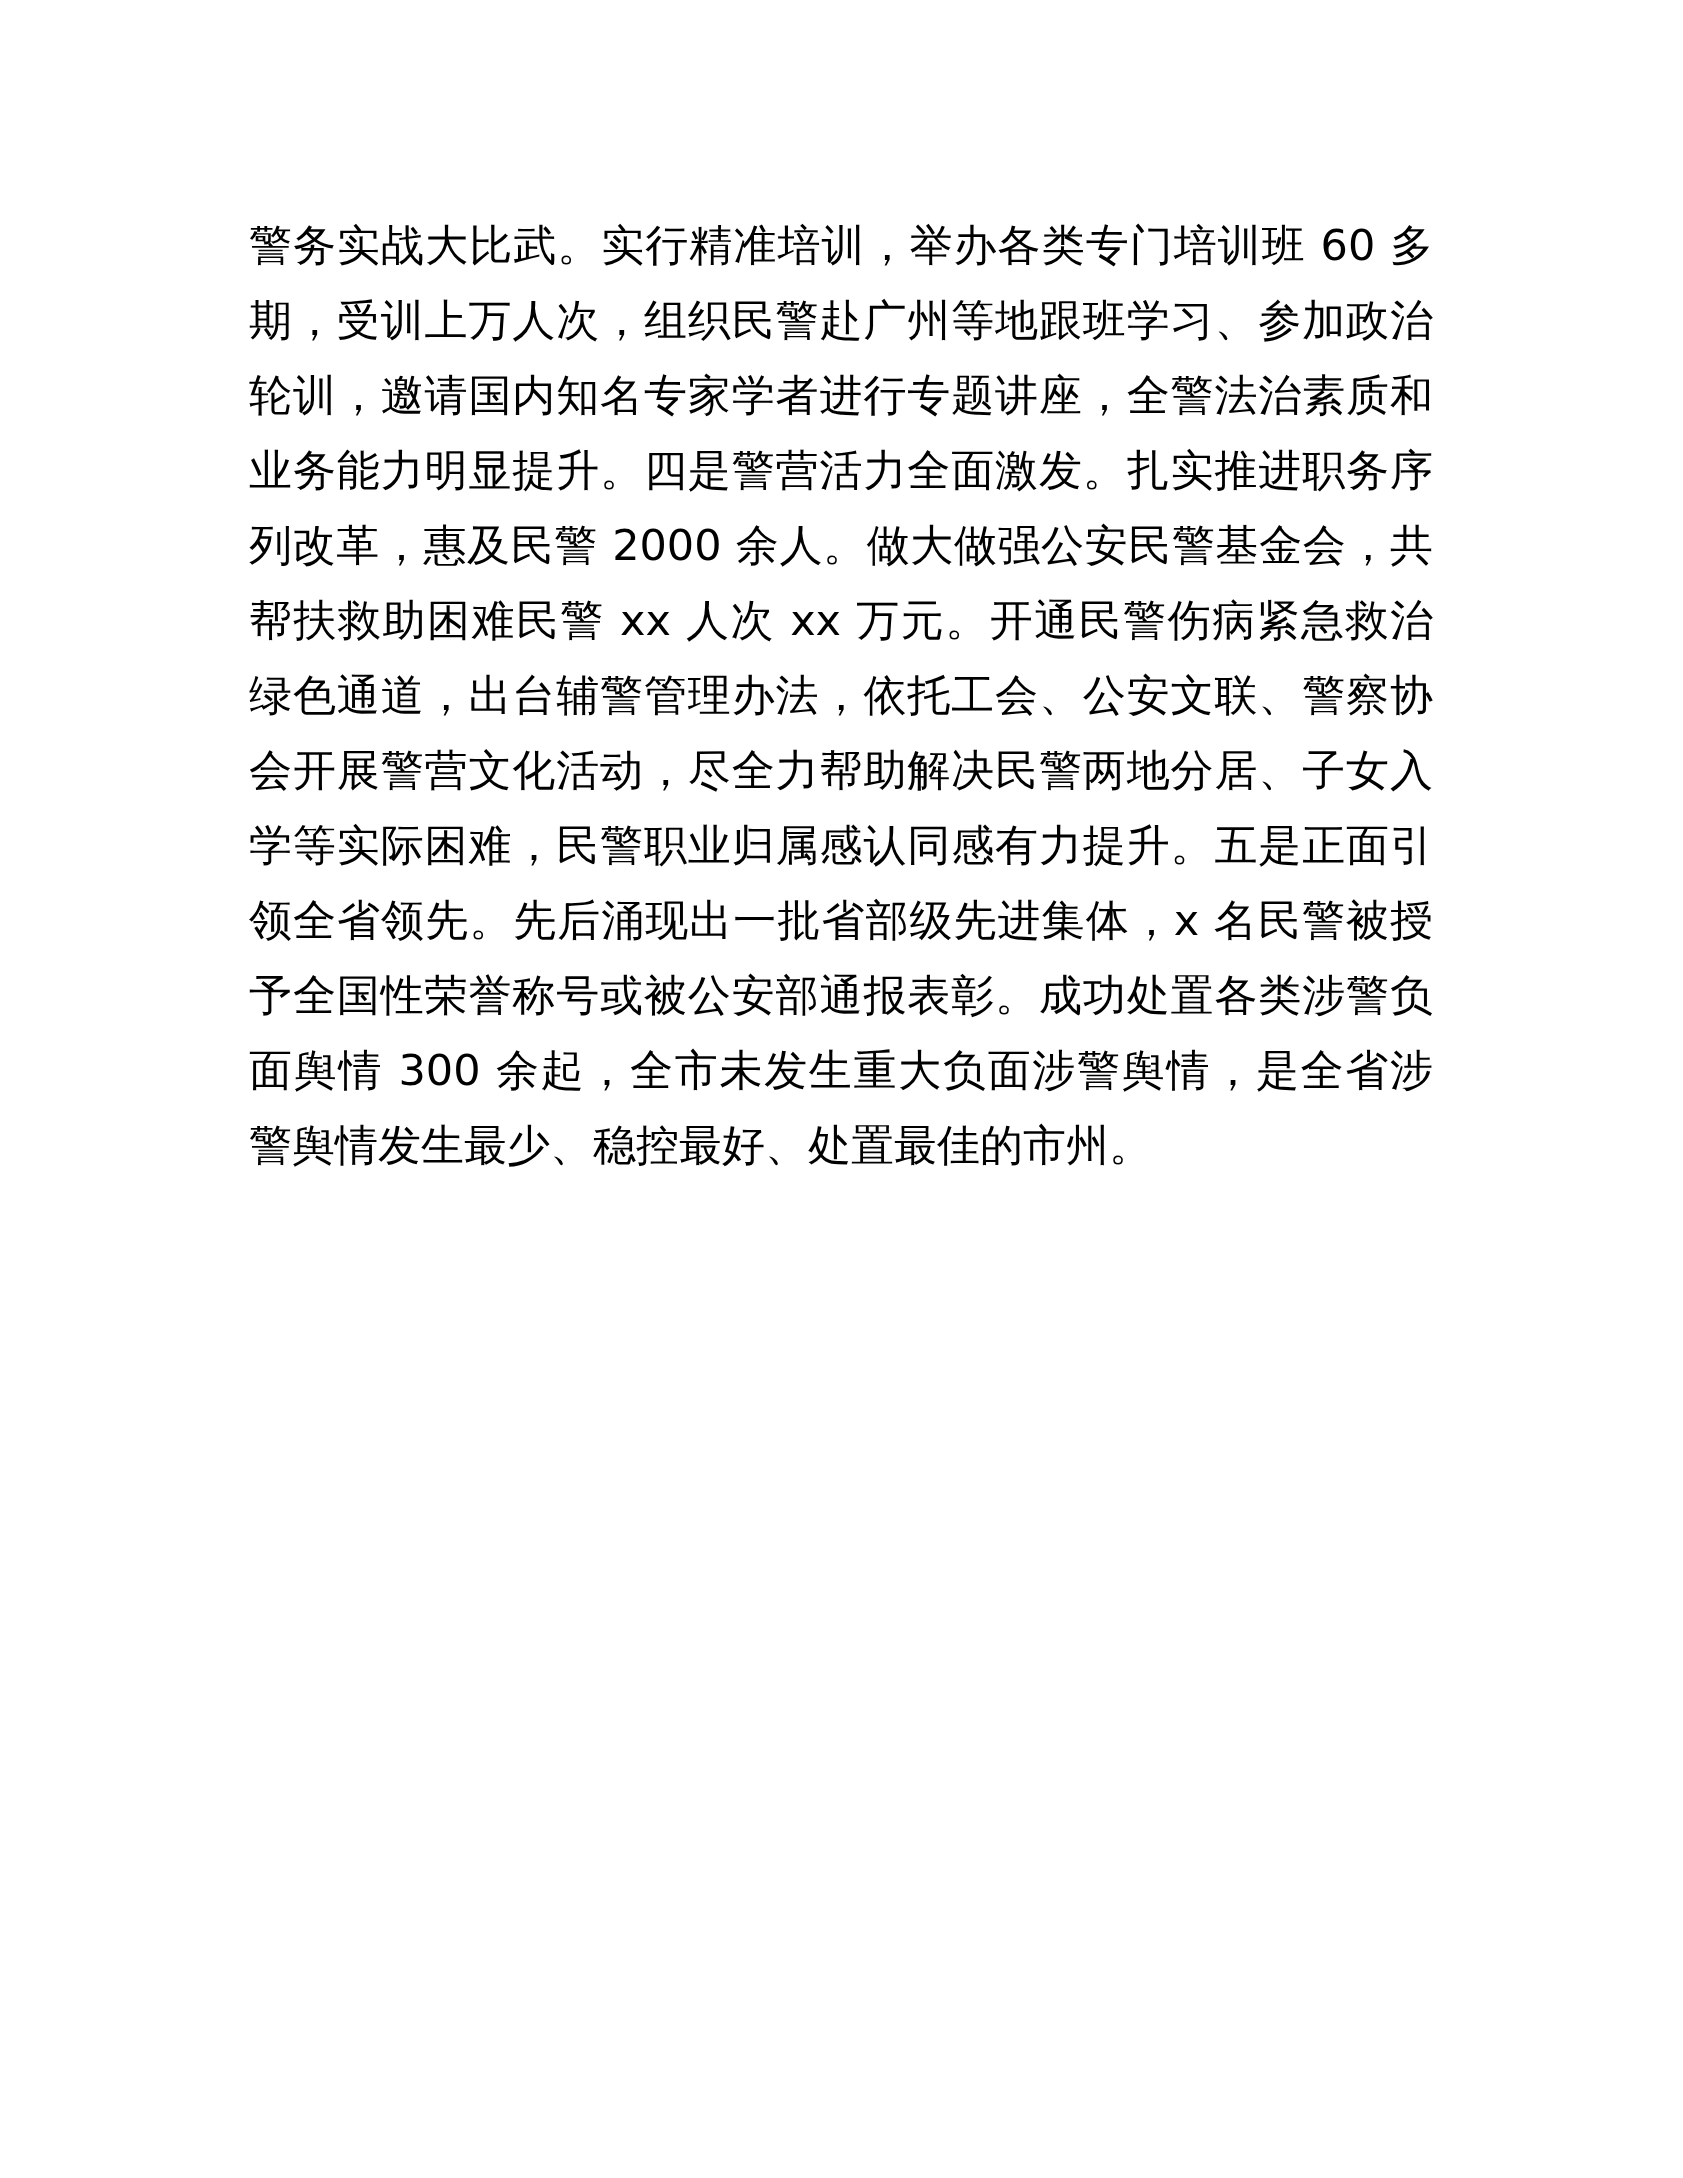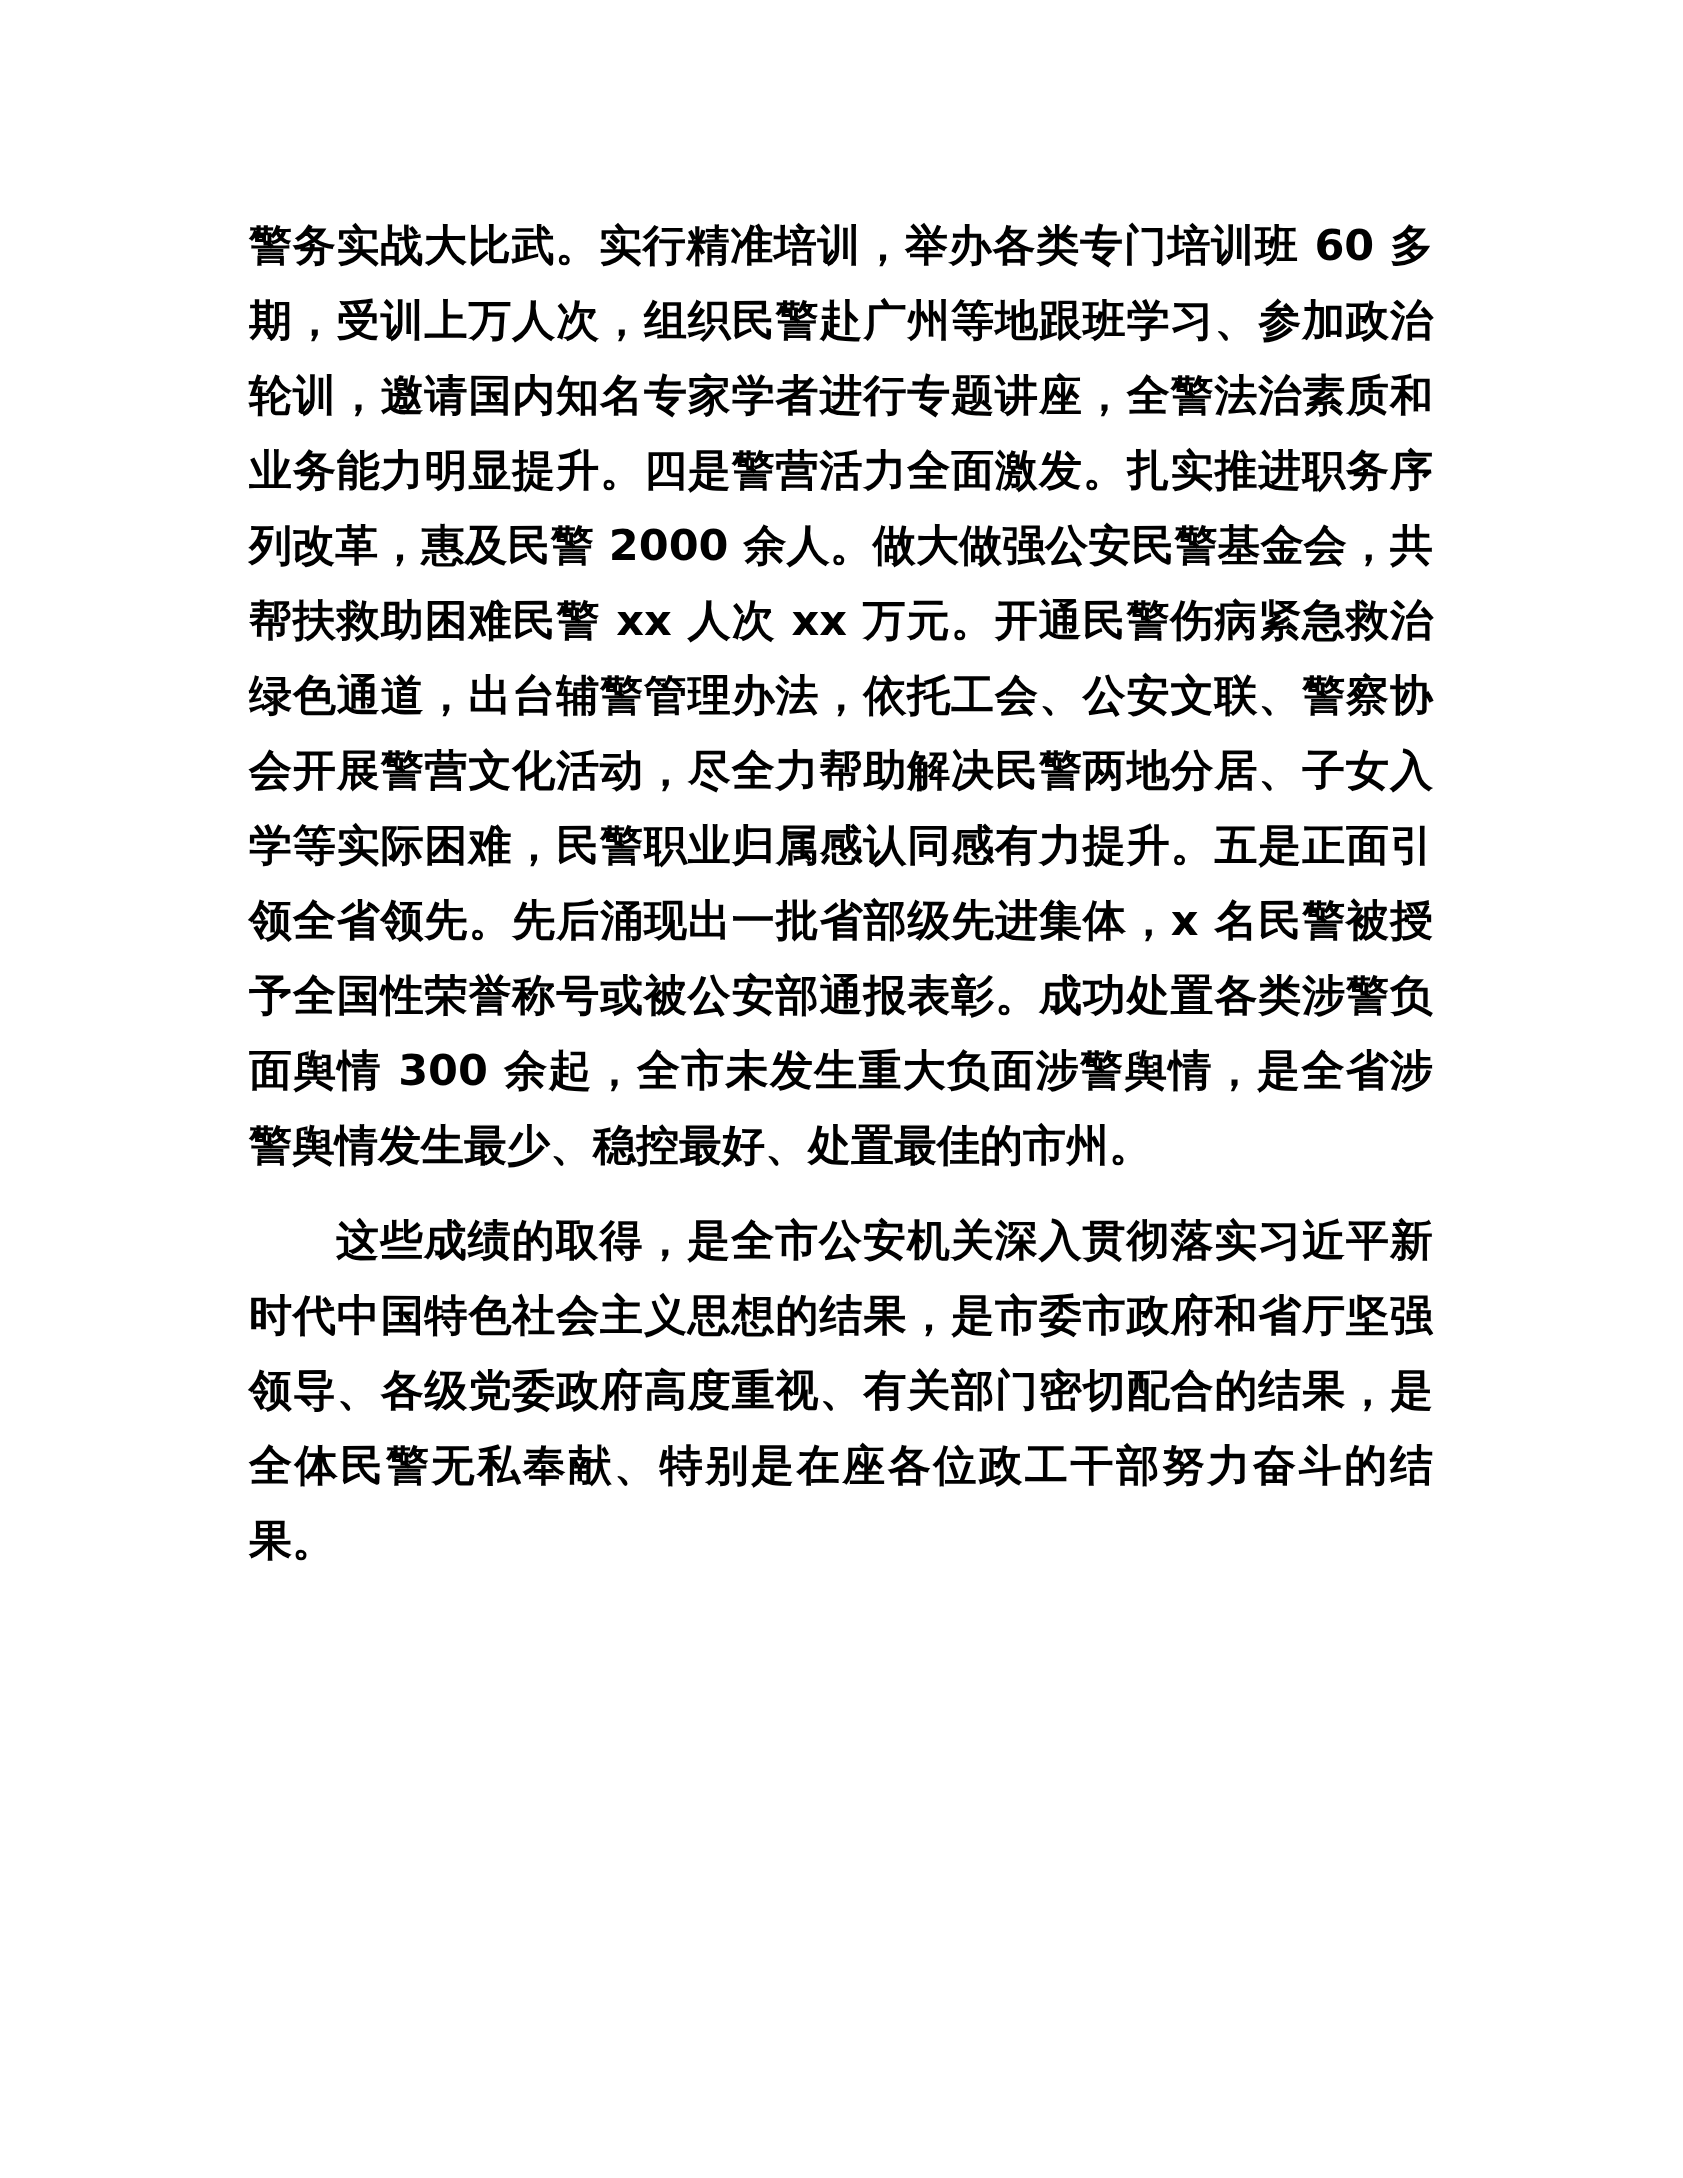--- a/index.html
+++ b/index.html
@@ -8,25 +8,23 @@
     position: absolute;
     left: 249px;
     top: 208px;
     width: 1184px;
     font-family: "DejaVu Sans", sans-serif;
     font-size: 43px;
     line-height: 75px;
     color: #000000;
     text-align: justify;
     text-justify: inter-character;
-    font-weight: bold;
   }
   .para { margin: 0 0 20px 0; }
   .para.indent { text-indent: 87px; }
 </style>
 </head>
 <body>
 
 <div class="page">
   <p class="para">警务实战大比武。实行精准培训，举办各类专门培训班 60 多期，受训上万人次，组织民警赴广州等地跟班学习、参加政治轮训，邀请国内知名专家学者进行专题讲座，全警法治素质和业务能力明显提升。四是警营活力全面激发。扎实推进职务序列改革，惠及民警 2000 余人。做大做强公安民警基金会，共帮扶救助困难民警 xx 人次 xx 万元。开通民警伤病紧急救治绿色通道，出台辅警管理办法，依托工会、公安文联、警察协会开展警营文化活动，尽全力帮助解决民警两地分居、子女入学等实际困难，民警职业归属感认同感有力提升。五是正面引领全省领先。先后涌现出一批省部级先进集体，x 名民警被授予全国性荣誉称号或被公安部通报表彰。成功处置各类涉警负面舆情 300 余起，全市未发生重大负面涉警舆情，是全省涉警舆情发生最少、稳控最好、处置最佳的市州。</p>
-  <p class="para indent">这些成绩的取得，是全市公安机关深入贯彻落实习近平新时代中国特色社会主义思想的结果，是市委市政府和省厅坚强领导、各级党委政府高度重视、有关部门密切配合的结果，是全体民警无私奉献、特别是在座各位政工干部努力奋斗的结果。</p>
 </div>
 
 
 </body></html>

